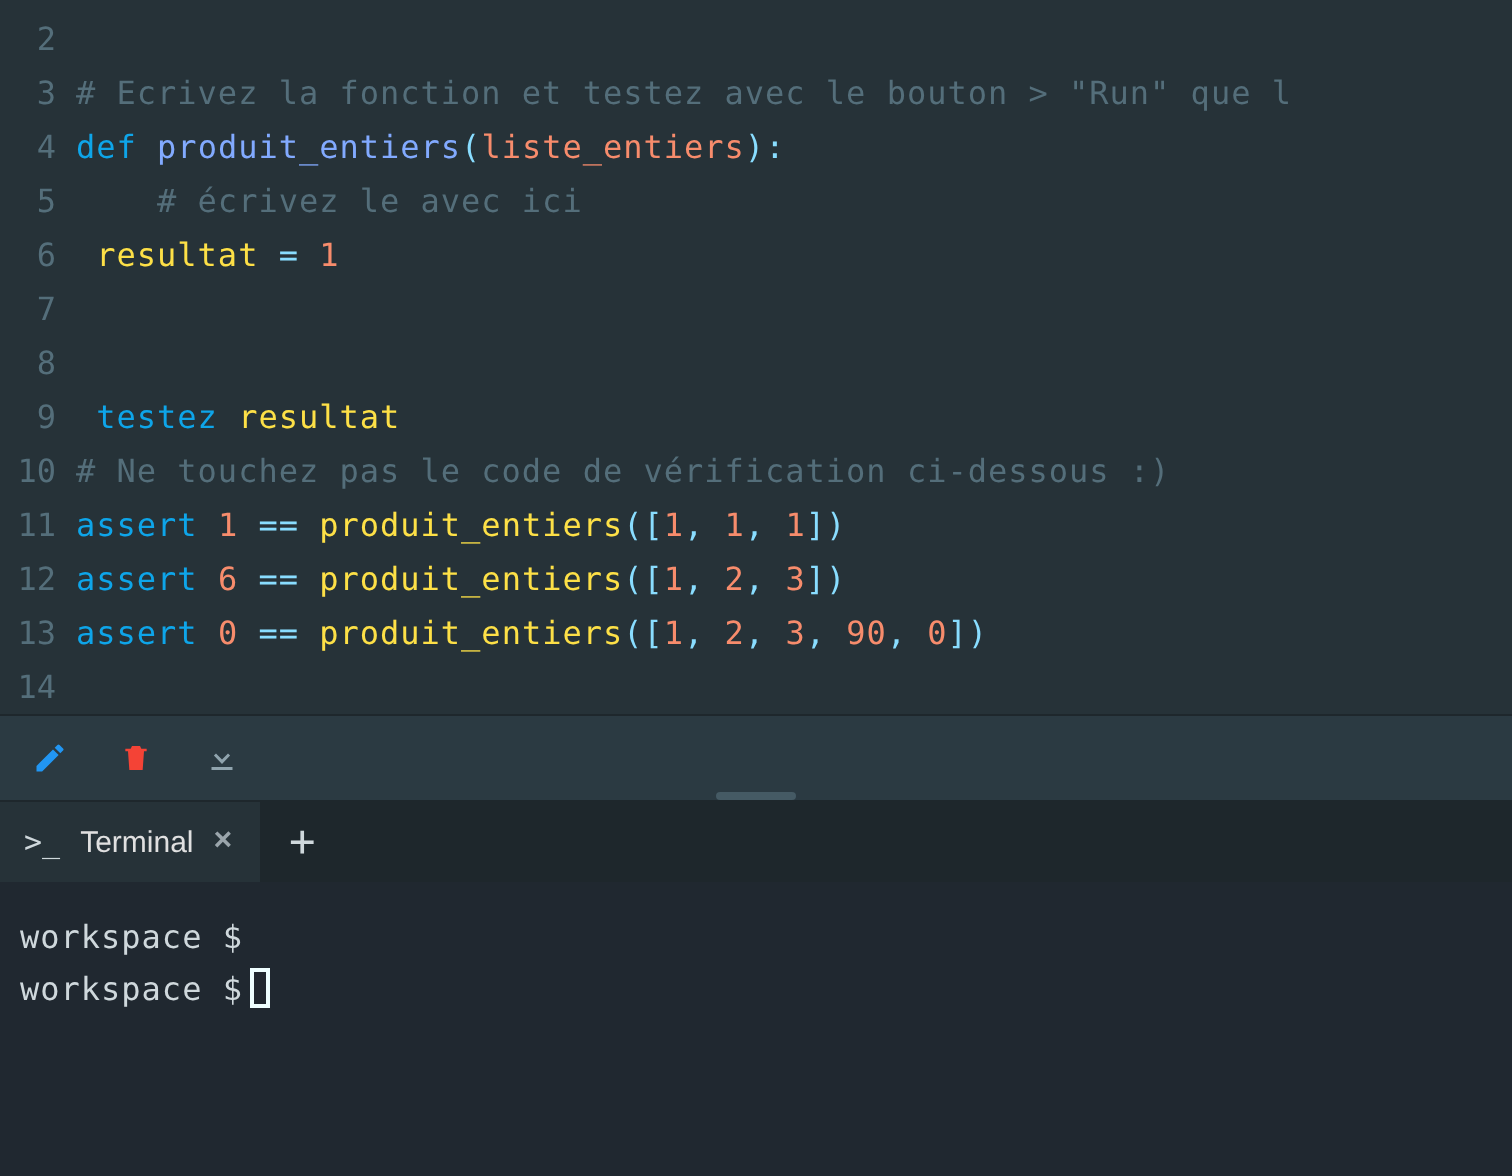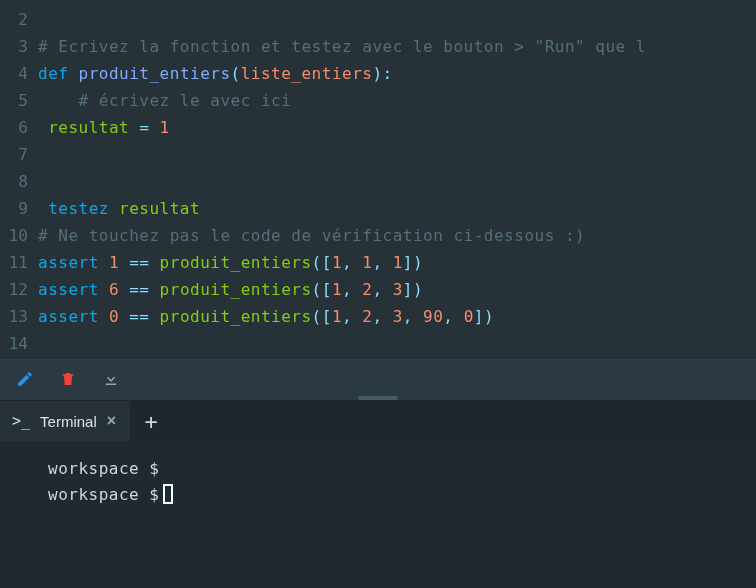--- a/index.html
+++ b/index.html
@@ -35,21 +35,21 @@
   .code {
     padding-left: 8px;
     letter-spacing: 0.5px;
   }
   .cm { color: #546e7a; }
   .kw { color: #0ea5e9; }
   .fn { color: #82aaff; }
   .pr { color: #f78c6c; }
   .op { color: #89ddff; }
   .nu { color: #f78c6c; }
-  .id { color: #84cc16; }
+  .id { color: #fde047; }
 
   .toolbar {
     height: 44px;
     background: #2b3a42;
     display: flex;
     align-items: center;
     gap: 26px;
     padding-left: 16px;
     border-top: 1px solid #1e272c;
     border-bottom: 1px solid #1e272c;
@@ -98,21 +98,21 @@
   }
 
   .terminal {
     flex: 1 1 auto;
     background: #202830;
     padding: 14px 10px;
     font-size: 16px;
     letter-spacing: 0.5px;
   }
   .termline { display: flex; align-items: center; height: 26px; white-space: pre; }
-  .prompt-path { color: #cfd8dc; margin-left: 38px; }
+  .prompt-path { color: #cfd8dc; }
   .prompt-doll { color: #cfd8dc; }
   .cursor {
     display: inline-block;
     width: 10px;
     height: 20px;
     border: 2px solid #eeffff;
     margin-left: 4px;
   }
 </style>
 </head>

